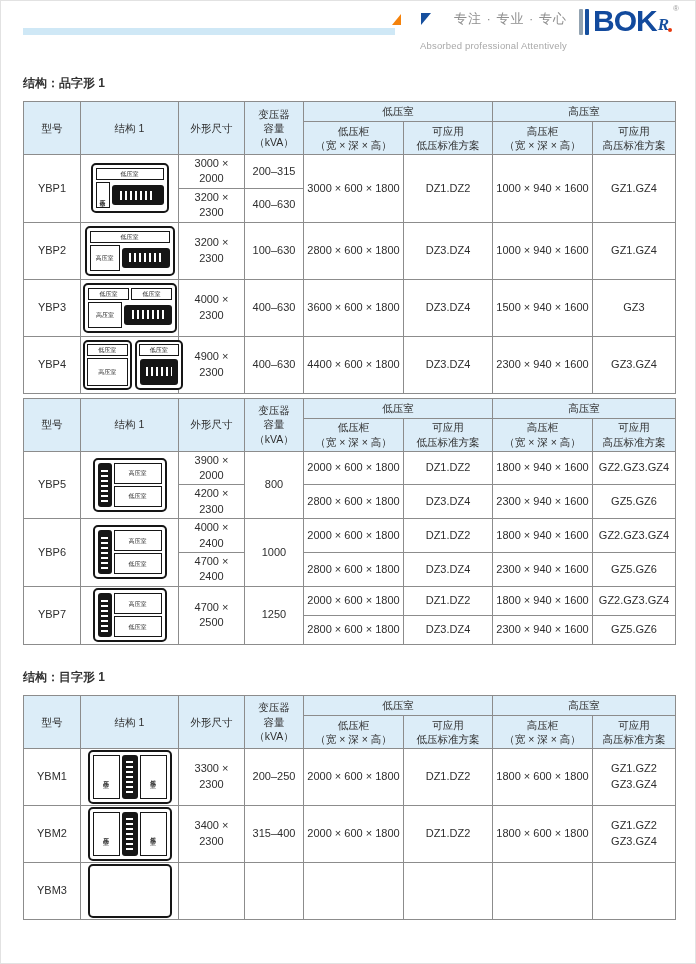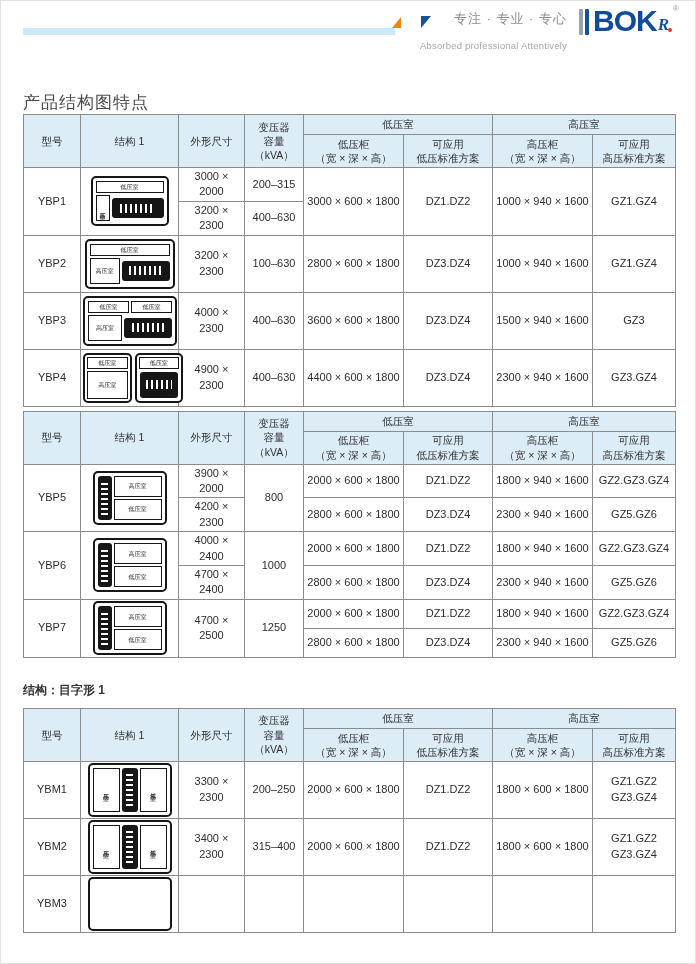--- a/index.html
+++ b/index.html
@@ -4,21 +4,21 @@
 <style>
   html,body{margin:0;padding:0;background:#fff;}
   body{font-family:"Liberation Sans","DejaVu Sans",sans-serif;color:#333;}
   .page{position:relative;width:694px;height:962px;border:1px solid #e2e2e2;background:#fff;overflow:hidden;}
 
   
   .hdr{position:relative;height:60px;}
   .hdr-bar{position:absolute;left:22px;top:27px;width:372px;height:7px;background:#cfe8f6;}
   .brand{position:absolute;right:16px;top:6px;display:flex;align-items:flex-start;gap:12px;}
   .tagline{margin-top:3px;text-align:right;}
-  .tag-top{display:flex;align-items:flex-end;gap:20px;justify-content:flex-end;}
+  .tag-top{display:flex;align-items:center;gap:20px;justify-content:flex-end;}
   .tri{display:inline-block;width:0;height:0;}
   .tri-o{border-left:9px solid transparent;border-bottom:11px solid #f5820b;}
   .tri-b{border-right:10px solid transparent;border-top:12px solid #164f9e;margin-right:3px;}
   .tag-cn{font-size:13px;color:#8f8f8f;letter-spacing:1px;}
   .tag-en{font-size:9.5px;color:#a8a8a8;margin-top:12px;letter-spacing:0.2px;}
   .logo{display:flex;align-items:flex-start;position:relative;padding-right:10px;}
   .lbar{display:inline-block;width:4px;height:26px;margin-top:2px;border-radius:1px;}
   .lbar1{background:#93a3b1;margin-right:2px;}
   .lbar2{background:#164f9e;margin-right:4px;}
   .bok{font-size:30px;line-height:28px;font-weight:bold;color:#124a9d;letter-spacing:-1px;}
@@ -93,22 +93,22 @@
         <span class="lbar lbar1"></span>
         <span class="lbar lbar2"></span>
         <span class="bok">BOK</span>
         <span class="rscript">R</span>
         <span class="reg">®</span>
       </div>
     </div>
   </div>
 
   <div class="content">
-    <h1>产品结构图特点</h1>
     <div id="sections">
+        <div class="sec-label first">结构：品字形 1</div>
         <table class="spec">
           <colgroup>
             <col style="width: 57px;">
             <col style="width: 98px;">
             <col style="width: 66px;">
             <col style="width: 59px;">
             <col style="width: 100px;">
             <col style="width: 89px;">
             <col style="width: 100px;">
             <col style="width: 83px;">

